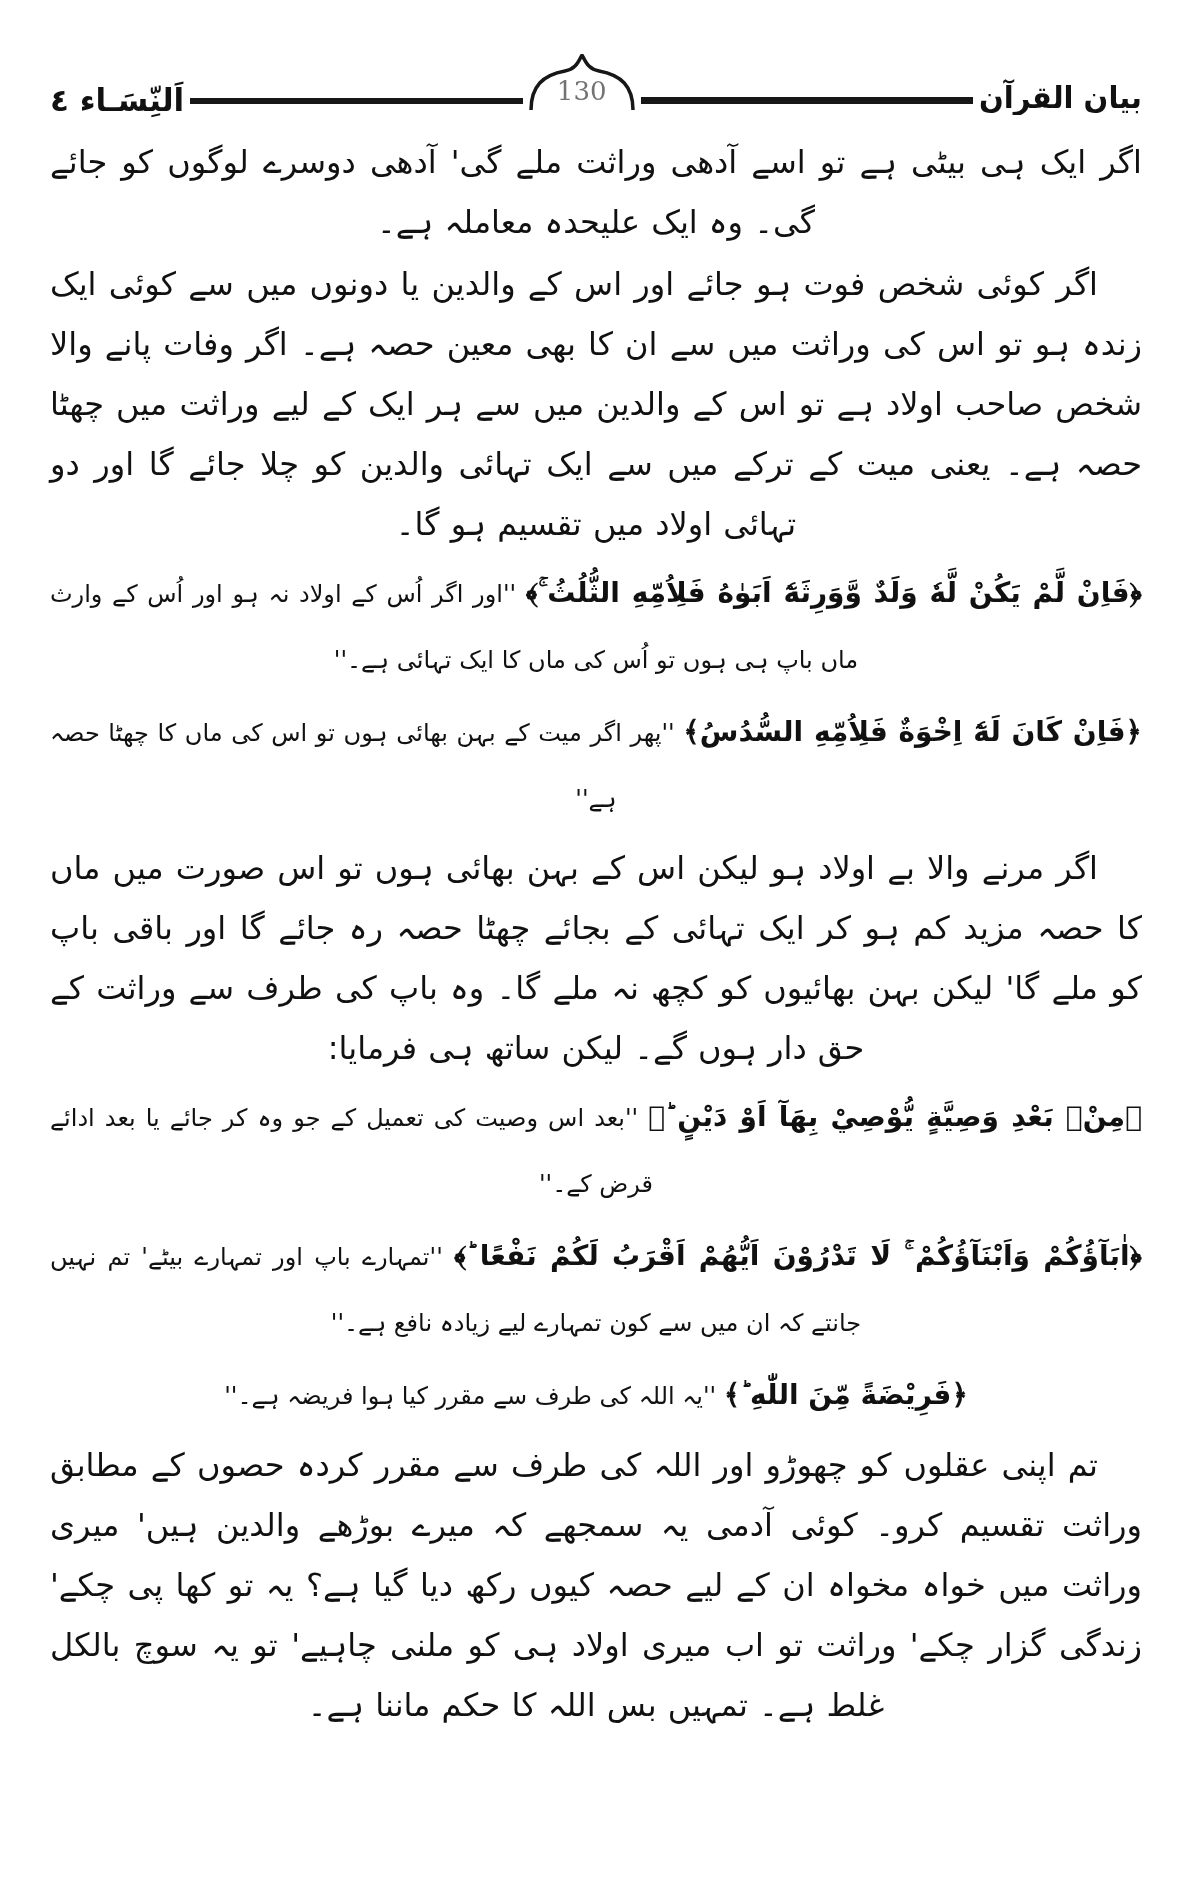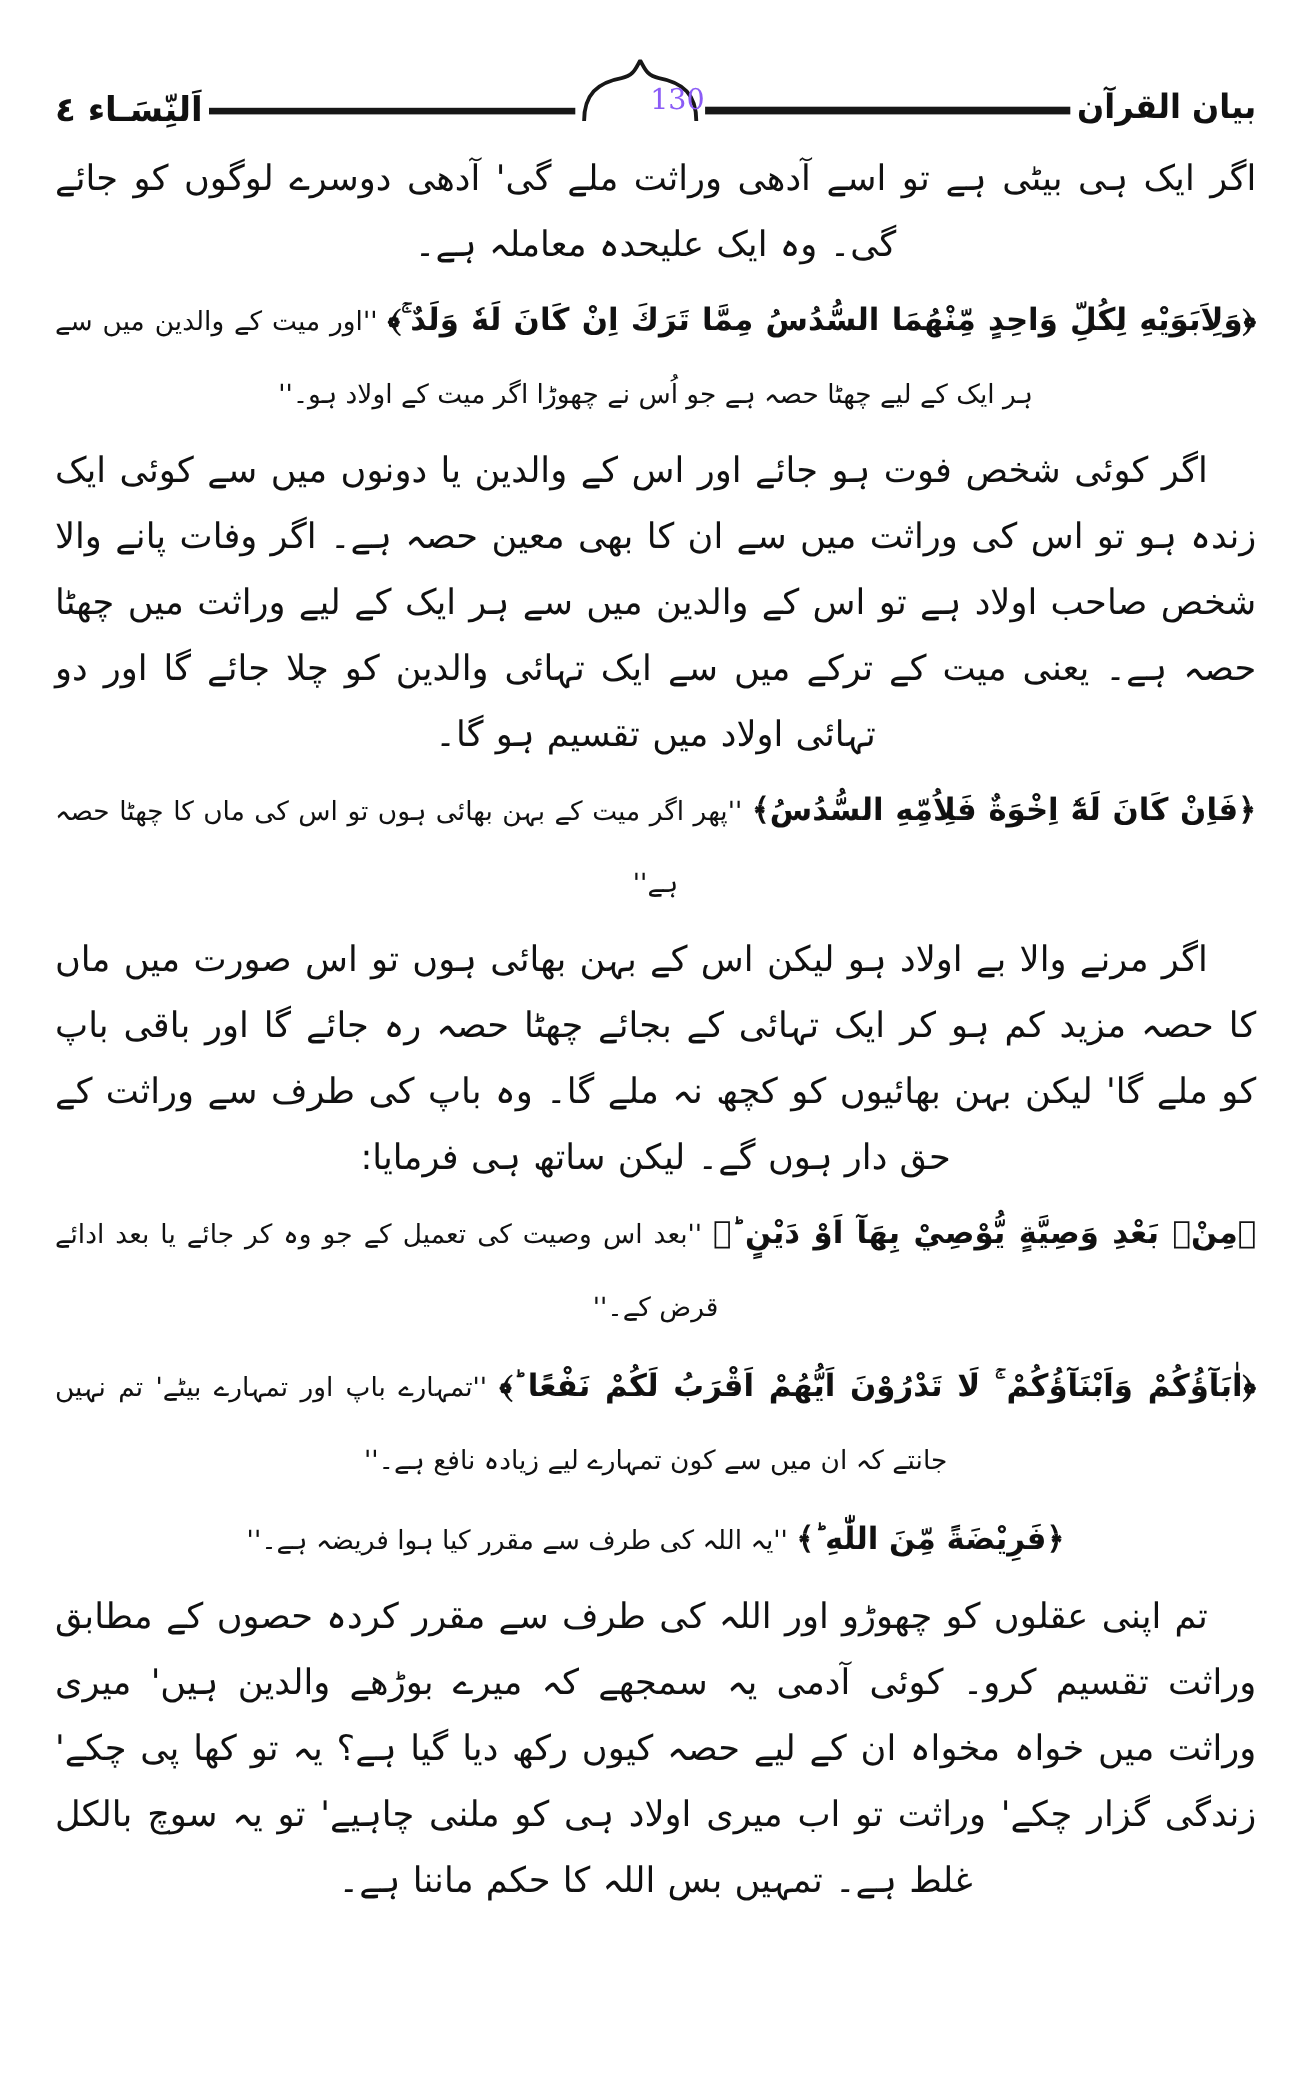--- a/index.html
+++ b/index.html
@@ -45,24 +45,24 @@
     width:118px;
     height:58px;
     flex:0 0 auto;
     margin-bottom:0px;
   }
   .dome-wrap svg{position:absolute;left:0;bottom:4px;}
   .page-number{
     position:absolute;
     left:0;right:0;
     bottom:8px;
-    text-align:right;
+    text-align:center;
     font-family:"DejaVu Serif",serif;
     font-size:26px;
-    color:#8b5cf6;
+    color:#737373;
   }
   .surah-label{
     font-weight:bold;
     font-size:31px;
     white-space:nowrap;
     padding-right:6px;
     margin-bottom:-4px;
   }
   
   .content{direction:rtl;}
@@ -106,24 +106,24 @@
       <span class="page-number">130</span>
     </div>
     <div class="rule thin"></div>
     <span class="surah-label">اَلنِّسَـاء ٤</span>
   </div>
 
   <div class="content">
 
     <p class="urdu">اگر ایک ہی بیٹی ہے تو اسے آدھی وراثت ملے گی' آدھی دوسرے لوگوں کو جائے گی۔ وہ ایک علیحدہ معاملہ ہے۔</p>
 
-    <p class="verse-block"><span class="ar">﴿وَلِاَبَوَيْهِ لِكُلِّ وَاحِدٍ مِّنْهُمَا السُّدُسُ مِمَّا تَرَكَ اِنْ كَانَ لَهٗ وَلَدٌ ۚ﴾</span> <span class="tr">''اور میت کے والدین میں سے ہر ایک کے لیے چھٹا حصہ ہے جو اُس نے چھوڑا اگر میت کے اولاد ہو۔''</span></p>
 
     <p class="urdu indent">اگر کوئی شخص فوت ہو جائے اور اس کے والدین یا دونوں میں سے کوئی ایک زندہ ہو تو اس کی وراثت میں سے ان کا بھی معین حصہ ہے۔ اگر وفات پانے والا شخص صاحب اولاد ہے تو اس کے والدین میں سے ہر ایک کے لیے وراثت میں چھٹا حصہ ہے۔ یعنی میت کے ترکے میں سے ایک تہائی والدین کو چلا جائے گا اور دو تہائی اولاد میں تقسیم ہو گا۔</p>
 
+    <p class="verse-block"><span class="ar">﴿فَاِنْ لَّمْ يَكُنْ لَّهٗ وَلَدٌ وَّوَرِثَهٗٓ اَبَوٰهُ فَلِاُمِّهِ الثُّلُثُ ۚ﴾</span> <span class="tr">''اور اگر اُس کے اولاد نہ ہو اور اُس کے وارث ماں باپ ہی ہوں تو اُس کی ماں کا ایک تہائی ہے۔''</span></p>
 
 
     <p class="verse-block"><span class="ar">﴿فَاِنْ كَانَ لَهٗٓ اِخْوَةٌ فَلِاُمِّهِ السُّدُسُ﴾</span> <span class="tr">''پھر اگر میت کے بہن بھائی ہوں تو اس کی ماں کا چھٹا حصہ ہے''</span></p>
 
     <p class="urdu indent">اگر مرنے والا بے اولاد ہو لیکن اس کے بہن بھائی ہوں تو اس صورت میں ماں کا حصہ مزید کم ہو کر ایک تہائی کے بجائے چھٹا حصہ رہ جائے گا اور باقی باپ کو ملے گا' لیکن بہن بھائیوں کو کچھ نہ ملے گا۔ وہ باپ کی طرف سے وراثت کے حق دار ہوں گے۔ لیکن ساتھ ہی فرمایا:</p>
 
     <p class="verse-block"><span class="ar">﴿مِنْۢ بَعْدِ وَصِيَّةٍ يُّوْصِيْ بِهَآ اَوْ دَيْنٍ ؕ﴾</span> <span class="tr">''بعد اس وصیت کی تعمیل کے جو وہ کر جائے یا بعد ادائے قرض کے۔''</span></p>
 
 
     <p class="verse-block"><span class="ar">﴿اٰبَآؤُكُمْ وَاَبْنَآؤُكُمْ ۚ لَا تَدْرُوْنَ اَيُّهُمْ اَقْرَبُ لَكُمْ نَفْعًا ؕ﴾</span> <span class="tr">''تمہارے باپ اور تمہارے بیٹے' تم نہیں جانتے کہ ان میں سے کون تمہارے لیے زیادہ نافع ہے۔''</span></p>

